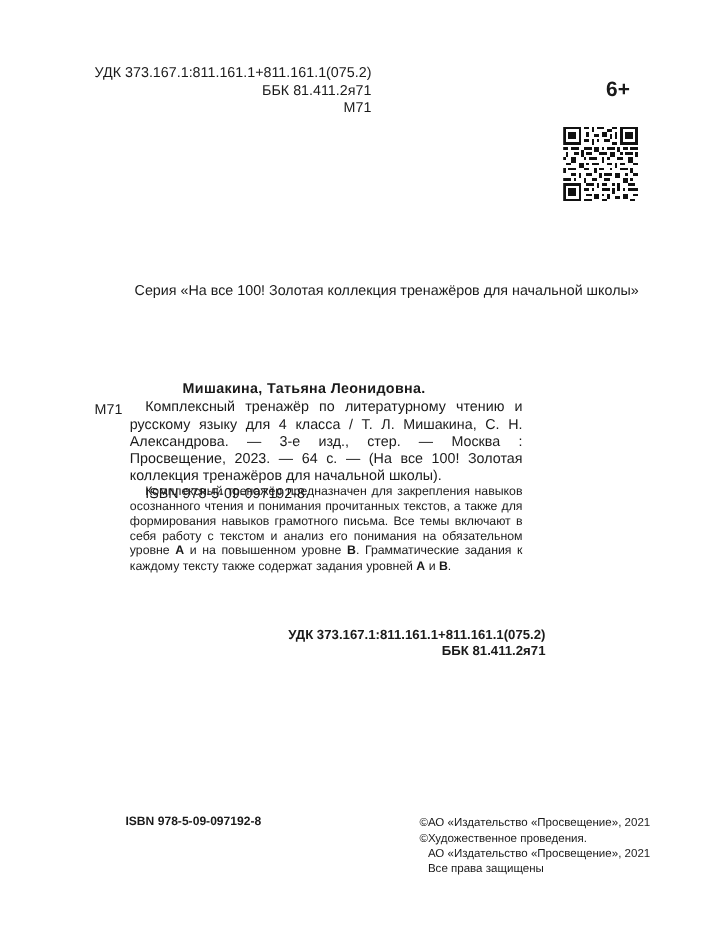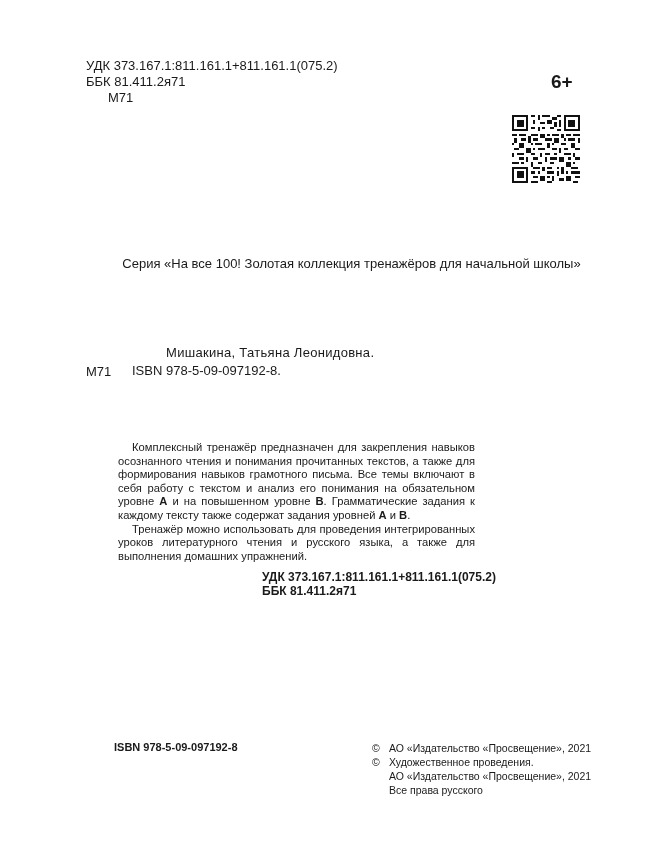--- a/index.html
+++ b/index.html
@@ -1,27 +1,27 @@
 <!DOCTYPE html>
 <html><head>
 <meta charset="utf-8">
 <style>
   html, body { margin: 0; padding: 0; }
   body {
     width: 650px; height: 856px; background: #ffffff; position: relative;
     font-family: "Liberation Sans", sans-serif; color: #1a1a1a; overflow: hidden;
   }
-  .abs { position: absolute; }
+  .abs { position: absolute; text-align: right; }
   .top-codes { left: 86px; top: 58px; font-size: 13px; line-height: 16px; }
   .top-codes div { white-space: nowrap; }
   .top-codes .m71 { padding-left: 22px; }
   .age { left: 551px; top: 71px; font-size: 19px; font-weight: bold; }
   .qr { left: 512px; top: 115px; width: 68px; height: 68px; }
   .series { left: 0; width: 648px; top: 256px; text-align: center; font-size: 13px; padding-left: 55px; box-sizing: border-box; }
-  .author { left: 118px; top: 345px; font-size: 13px; font-weight: normal; letter-spacing: 0.3px; padding-left: 48px; }
+  .author { left: 118px; top: 345px; font-size: 13px; font-weight: bold; letter-spacing: 0.3px; padding-left: 48px; }
   .m71-left { left: 86px; top: 364px; font-size: 13px; }
   .biblio { left: 118px; top: 362px; width: 357px; font-size: 13px; line-height: 15.5px; text-align: justify; }
   .biblio p { margin: 0; text-indent: 14px; }
   .biblio .isbn-line { text-indent: 14px; margin-top: 1px; }
   .annot { left: 118px; top: 441px; width: 357px; font-size: 11.2px; line-height: 13.6px; text-align: justify; }
   .annot p { margin: 0; text-indent: 14px; }
   .annot b { font-weight: bold; }
   .codes-bottom { left: 262px; top: 570px; font-size: 12px; font-weight: bold; line-height: 14px; }
   .isbn-bottom { left: 86px; top: 741px; font-size: 11px; font-weight: bold; padding-left: 28px; }
   .copyright { left: 372px; top: 741px; font-size: 10.5px; line-height: 14px; }
@@ -60,26 +60,26 @@
     </g>
   </svg>
 </div>
 
 <div class="abs series">Серия «На все 100! Золотая коллекция тренажёров для начальной школы»</div>
 
 <div class="abs author">Мишакина, Татьяна Леонидовна.</div>
 <div class="abs m71-left">М71</div>
 
 <div class="abs biblio">
+  <p>Комплексный тренажёр по литературному чтению и русскому языку для 4 класса / Т. Л. Мишакина, С. Н. Александрова. — 3-е изд., стер. — Москва : Просвещение, 2023. — 64 с. — (На все 100! Золотая коллекция тренажёров для начальной школы).</p>
   <p class="isbn-line">ISBN 978-5-09-097192-8.</p>
 </div>
 
 <div class="abs annot">
   <p><span>Комплексный тренажёр предназначен для закрепления навыков осознанного чтения и понимания прочитанных текстов, а также для формирования навыков грамотного письма. Все темы включают в себя работу с текстом и анализ его понимания на обязательном уровне </span><b>А</b><span> и на повышенном уровне </span><b>В</b><span>. Грамматические задания к каждому тексту также содержат задания уровней </span><b>А</b><span> и </span><b>В</b><span>.</span></p>
-  <p>Тренажёр можно использовать для проведения интегрированных уроков литературного чтения и русского языка, а также для выполнения домашних упражнений.</p>
 </div>
 
 <div class="abs codes-bottom">
   <div>УДК 373.167.1:811.161.1+811.161.1(075.2)</div>
   <div>ББК 81.411.2я71</div>
 </div>
 
 <div class="abs isbn-bottom">ISBN 978-5-09-097192-8</div>
 
 <div class="abs copyright">
@@ -90,15 +90,15 @@
   <div class="row">
     <span class="sym">©</span>
     <span>Художественное проведения.</span>
   </div>
   <div class="row">
     <span class="sym"></span>
     <span>АО «Издательство «Просвещение», 2021</span>
   </div>
   <div class="row">
     <span class="sym"></span>
-    <span>Все права русского</span>
+    <span>Все права защищены</span>
   </div>
 </div>
 
 </body></html>

